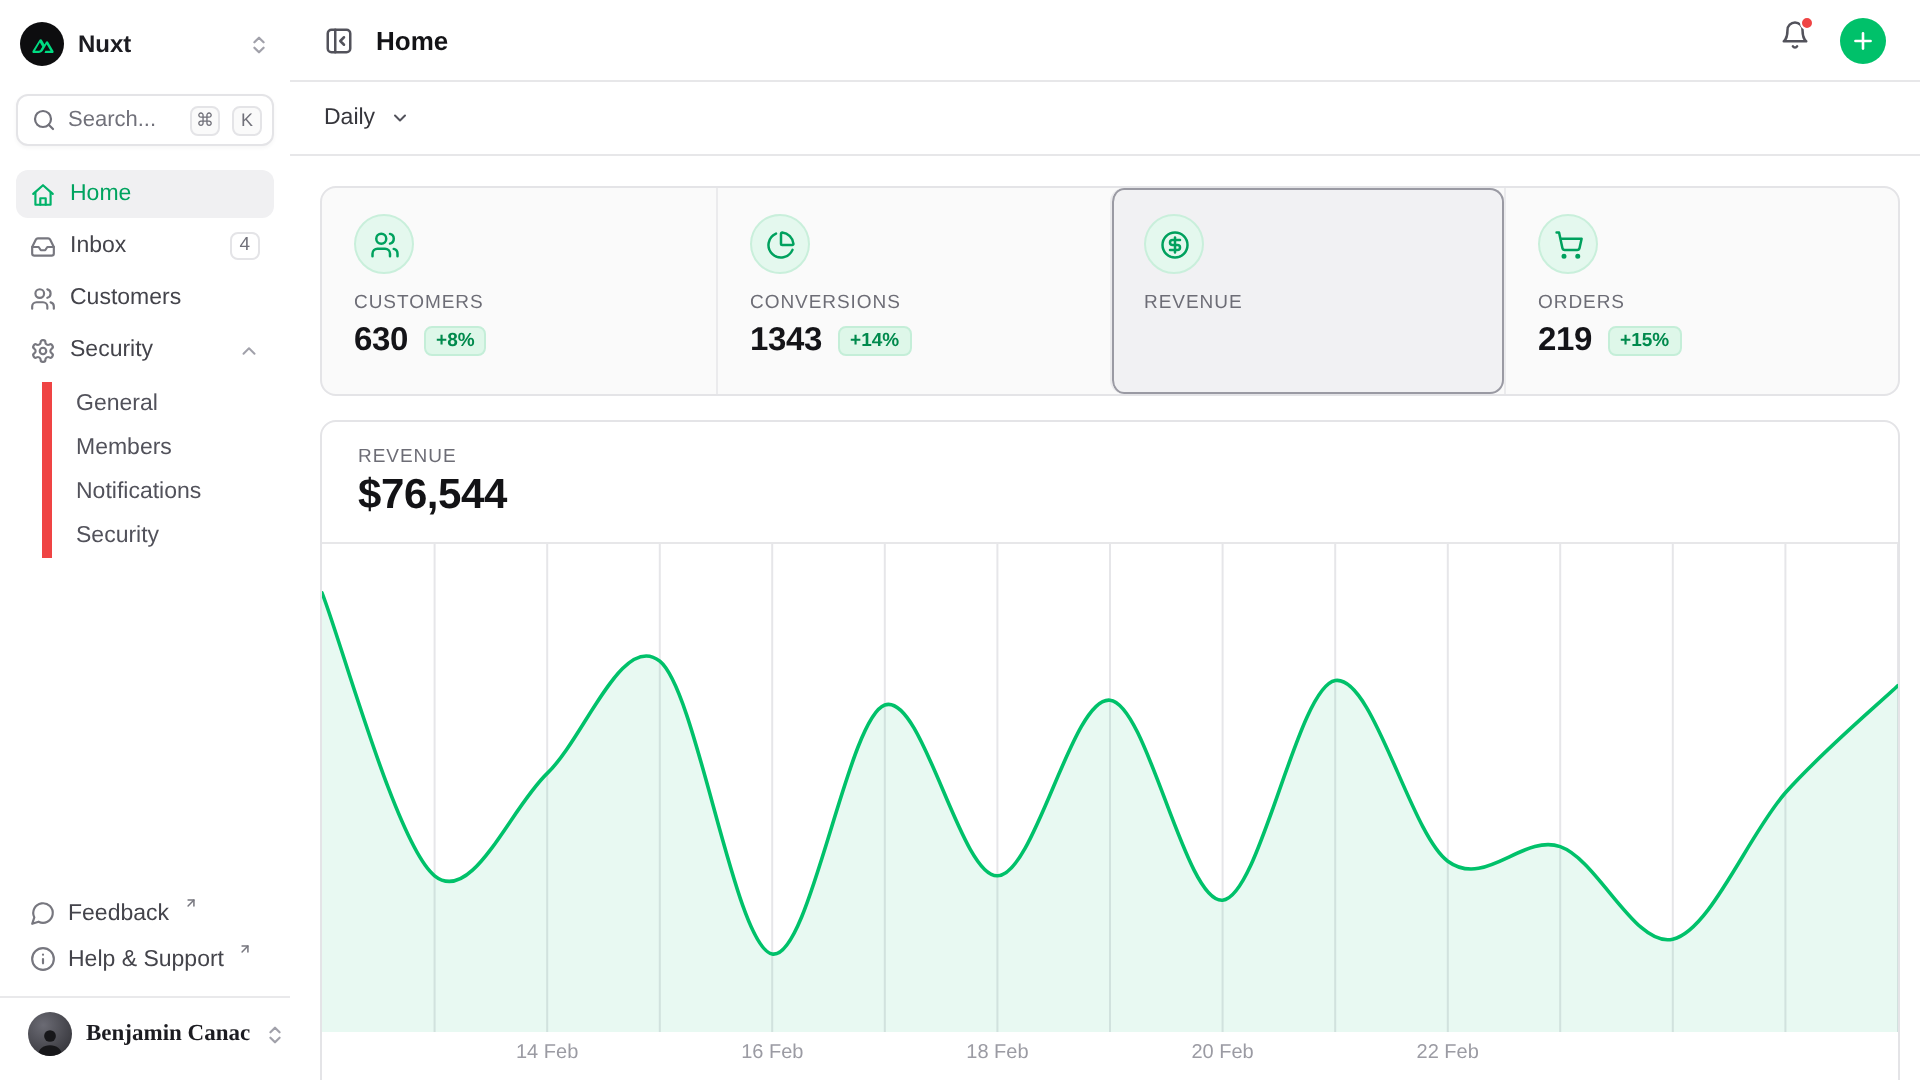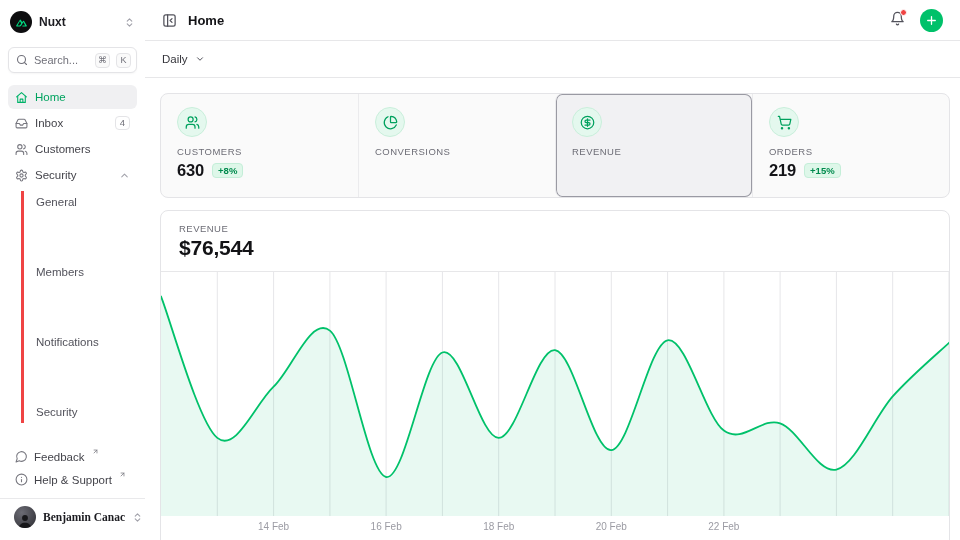--- a/index.html
+++ b/index.html
@@ -24,21 +24,21 @@
     font-size:9px; color:#71717a; display:flex; align-items:center; justify-content:center; padding:0 2px; }
   .nav { margin-top:12px; display:flex; flex-direction:column; gap:2px; }
   .nav-item { height:24px; display:flex; align-items:center; gap:7px; padding:0 7px; border-radius:6px;
     font-size:11.5px; color:#44444b; cursor:pointer; }
   .nav-item .icn { color:#77777f; }
   .nav-item.active { background:#f0f0f2; color:#00a35f; font-weight:500; }
   .nav-item.active .icn { color:#00b269; }
   .count-badge { margin-left:auto; font-size:9.5px; color:#71717a; border:1px solid #e4e4e7; border-radius:4px;
     padding:1px 4px; background:#fff; line-height:1.1; }
   .nav-item .trail { margin-left:auto; color:#a1a1aa; }
-  .submenu { margin:2px 0 0 13px; border-left:3px solid #ef4444; display:flex; flex-direction:column;gap:48px; }
+  .submenu { margin:2px 0 0 13px; border-left:5px solid #ef4444; display:flex; flex-direction:column; }
   .submenu-item { height:22px; display:flex; align-items:center; padding-left:12px; font-size:11.5px; color:#52525b;
     border-radius:0 6px 6px 0; cursor:pointer; }
   .side-spacer { flex:1; }
   .foot-link { height:23px; display:flex; align-items:center; gap:6px; padding:0 7px; border-radius:6px;
     font-size:11.5px; color:#44444b; cursor:pointer; }
   .foot-link .icn { color:#77777f; }
   .ext-arrow { color:#a1a1aa; margin-left:1px; align-self:flex-start; margin-top:3px; }
   .user-row { border-top:1px solid #e9e9eb; margin:7px -8px 0 -8px; padding:7px 14px 4px 14px;
     display:flex; align-items:center; gap:7px; cursor:pointer; }
   .avatar { width:22px; height:22px; border-radius:50%; background:radial-gradient(circle at 35% 30%, #6b6b74, #2c2c31);
@@ -295,20 +295,24 @@
       </div>
 
       <div class="stat-card">
         <span class="stat-ic">
           <svg width="15" height="15" viewBox="0 0 24 24" fill="none" stroke="currentColor" stroke-width="2" stroke-linecap="round" stroke-linejoin="round">
               <path d="M21 12c.55 0 1-.45.95-1a10 10 0 0 0-8.95-8.95c-.55-.05-1 .4-1 .95v8a1 1 0 0 0 1 1z"></path>
               <path d="M21.21 15.89A10 10 0 1 1 8 2.83"></path>
             </svg>
         </span>
         <div class="stat-label">CONVERSIONS</div>
+        <div class="stat-value-row">
+          <span class="stat-value">1343</span>
+          <span class="delta-badge">+14%</span>
+        </div>
       </div>
 
       <div class="stat-card selected">
         <span class="stat-ic">
           <svg width="15" height="15" viewBox="0 0 24 24" fill="none" stroke="currentColor" stroke-width="2" stroke-linecap="round" stroke-linejoin="round">
               <circle cx="12" cy="12" r="10"></circle>
               <path d="M16 8h-6a2 2 0 1 0 0 4h4a2 2 0 1 1 0 4H8"></path>
               <path d="M12 18V6"></path>
             </svg>
         </span>

